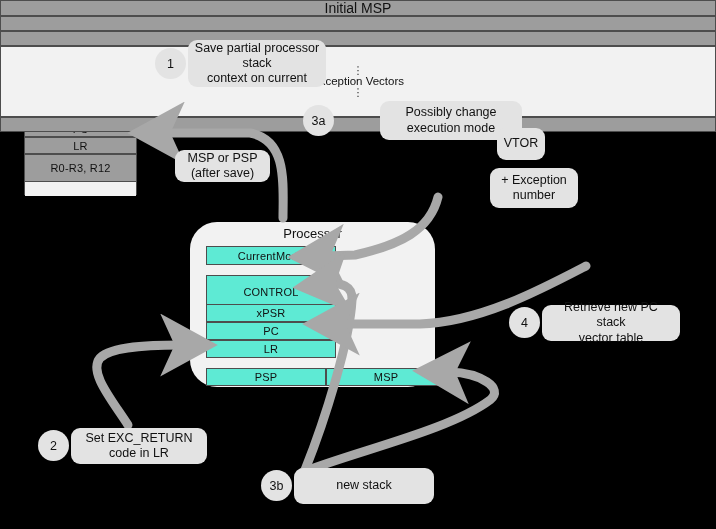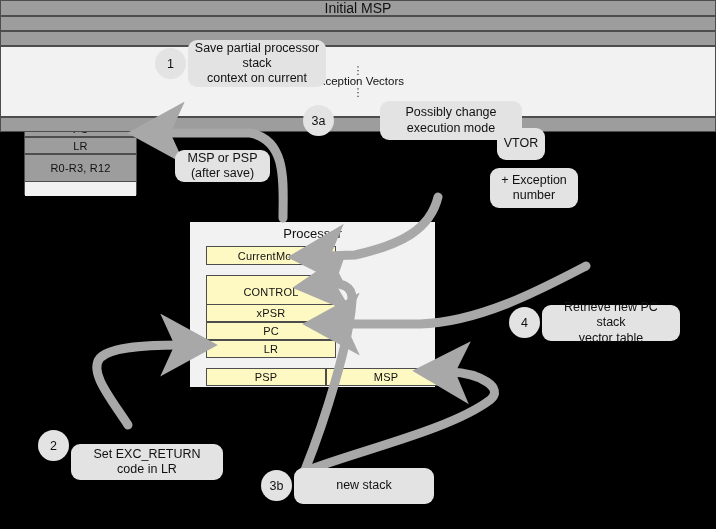--- a/index.html
+++ b/index.html
@@ -20,20 +20,21 @@
   .panel {
     position: absolute;
     background: #f2f2f2;
     border: 1px solid #4d4d4d;
     box-sizing: border-box;
   }
   .panel-noborder {
     position: absolute;
     background: #f2f2f2;
     box-sizing: border-box;
+    border-radius: 27px;
   }
 
   
   #stack {
     left: 24px;
     top: 44px;
     width: 113px;
     height: 151px;
   }
   .stack-cell {
@@ -71,21 +72,21 @@
     top: 4px;
     left: 0;
     width: 100%;
     text-align: center;
     font-size: 13px;
     color: #111111;
   }
   .reg {
     position: absolute;
     box-sizing: border-box;
-    background: #fef9c3;
+    background: #5eead4;
     border: 1px solid #4d4d4d;
     display: flex;
     align-items: center;
     justify-content: center;
     font-size: 11px;
     color: #111111;
     letter-spacing: .2px;
   }
 
   
@@ -256,21 +257,21 @@
 
   <div class="badge" style="left:509px;top:307px;width:31px;height:31px;">4</div>
   <div class="bubble" style="left:542px;top:305px;width:138px;height:36px;">
     <div>
       <div>Retrieve new PC stack</div>
       <div>vector table</div>
     </div>
   </div>
 
   <div class="badge" style="left:38px;top:430px;width:31px;height:31px;">2</div>
-  <div class="bubble" style="left:71px;top:428px;width:152px;height:36px;margin-top:16px;">
+  <div class="bubble" style="left:71px;top:428px;width:136px;height:36px;">
     <div>
       <div>Set EXC_RETURN</div>
       <div>code in LR</div>
     </div>
   </div>
 
   <div class="badge" style="left:261px;top:470px;width:31px;height:31px;">3b</div>
   <div class="bubble" style="left:294px;top:468px;width:140px;height:36px;">
     <div>
       <div>new stack</div>

